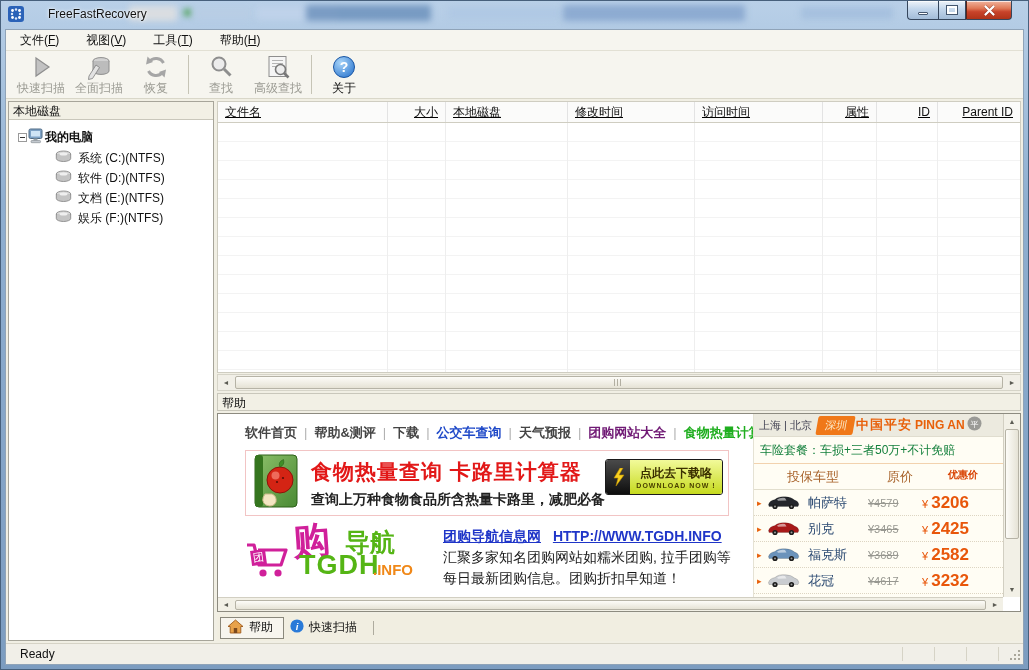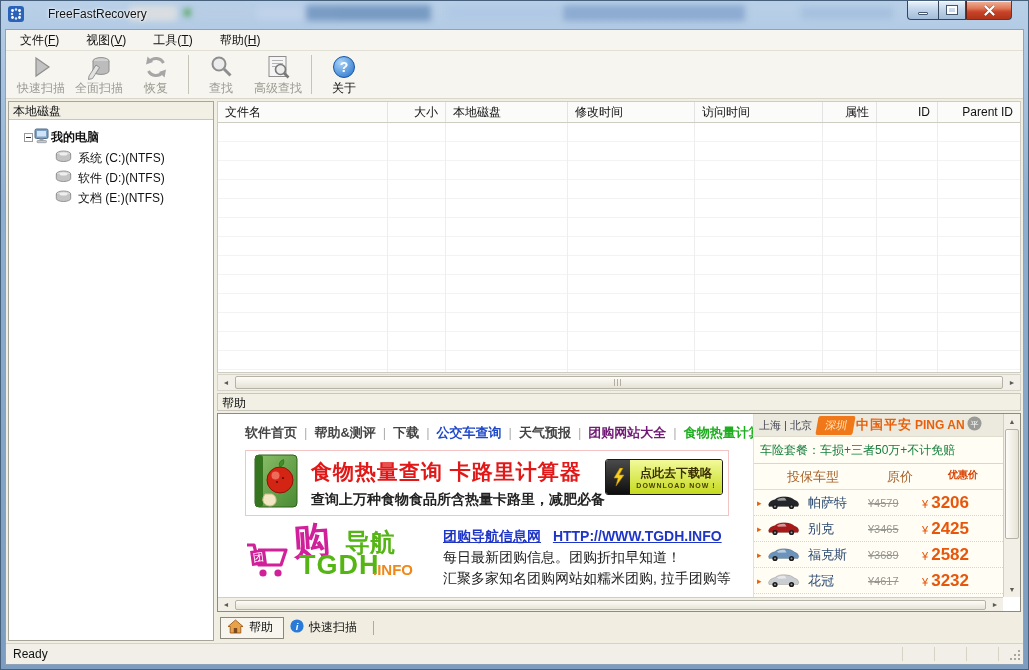--- a/index.html
+++ b/index.html
@@ -26,27 +26,27 @@
   .tool-btn{display:flex;flex-direction:column;align-items:center;justify-content:flex-start;padding:2px 5px 1px;min-width:56px;}
   .tool-btn .ticon{height:27px;display:flex;align-items:center;}
   .tool-btn .tlabel{font-size:12px;color:#111;white-space:nowrap;}
   .tool-btn.disabled .tlabel{color:#9b9b93;}
   .tool-sep{width:1px;background:#c6c4b6;margin:4px 4px;}
   
   .main{flex:1;display:flex;padding:2px 2px;gap:3px;min-height:0;}
   .left-panel{width:206px;flex:none;display:flex;flex-direction:column;border:1px solid #a7a59a;background:#fff;}
   .panel-header{height:18px;background:#f2f0e5;border-bottom:1px solid #c9c7bb;font-size:12px;color:#111;padding:1px 4px;flex:none;}
   .tree{flex:1;background:#fff;padding-top:7px;font-size:12px;color:#111;overflow:hidden;}
-  .tree-root{display:flex;align-items:center;padding-left:15px;height:21px;font-weight:bold;}
+  .tree-root{display:flex;align-items:center;padding-left:9px;height:21px;font-weight:bold;}
   .expander{width:9px;height:9px;border:1px solid #9a9a9a;background:#fff;position:relative;flex:none;}
   .expander::after{content:"";position:absolute;left:1px;right:1px;top:3px;height:1px;background:#333;}
   .tree-item{display:flex;align-items:center;gap:6px;padding-left:46px;height:20px;}
   
   .right-panel{flex:1;display:flex;flex-direction:column;min-width:0;}
-  .grid-header{height:22px;display:flex;background:#fbfbfa;border:1px solid #cfcdc1;flex:none;}
+  .grid-header{height:22px;display:flex;background:#fbfbfa;border:1px solid #cfcdc1;flex:none;text-decoration:underline;}
   .gh-cell{font-size:12px;color:#111;line-height:20px;border-right:1px solid #e3e3e3;padding:0 7px;white-space:nowrap;overflow:hidden;flex:none;}
   .grid-body{flex:1;position:relative;background:#fff;border:1px solid #cfcdc1;border-top:none;background-image:repeating-linear-gradient(180deg,#fff 0 18px,#f3f3f3 18px 19px);overflow:hidden;}
   .vline{position:absolute;top:0;bottom:0;width:1px;background:#eeeeee;}
   .hscroll{height:17px;margin-top:1px;background:#f1efe7;border:1px solid #d6d4c8;display:flex;align-items:center;flex:none;}
   .scroll-btn{width:16px;text-align:center;font-size:7px;color:#5c5c54;line-height:15px;flex:none;}
   .thumb-h{flex:1;height:13px;margin:0 1px;background:linear-gradient(180deg,#fdfcf8,#e5e2d5);border:1px solid #b6b3a6;border-radius:2px;position:relative;}
   .thumb-h::before{content:"";position:absolute;left:50%;margin-left:-5px;top:2px;bottom:2px;width:9px;background:repeating-linear-gradient(90deg,#b2afa2 0 1px,transparent 1px 3px);}
   .help-header{height:18px;margin-top:2px;background:#f2f0e5;border:1px solid #c9c7bb;font-size:12px;color:#111;padding:1px 4px;flex:none;}
   
   .help-content{height:199px;margin-top:2px;border:1px solid #8d8b80;background:#fff;position:relative;overflow:hidden;flex:none;}
@@ -101,21 +101,21 @@
   .vs-btn{height:15px;font-size:7px;color:#5c5c54;text-align:center;line-height:15px;flex:none;}
   .vs-thumb{height:110px;margin:0 1px;background:linear-gradient(90deg,#fdfcf8,#e6e3d6);border:1px solid #b6b3a6;border-radius:2px;flex:none;}
   .vs-spacer{flex:1;}
   .content-hscroll{position:absolute;left:0;right:17px;bottom:0;height:14px;background:#f2f0e6;border-top:1px solid #d2cfc2;display:flex;align-items:center;}
   .thumb-h2{flex:1;height:10px;margin:0 1px;background:linear-gradient(180deg,#fdfcf8,#e6e3d6);border:1px solid #b6b3a6;border-radius:2px;}
   
   .tabstrip{height:27px;margin-top:2px;background:#f1eee1;display:flex;align-items:center;padding-left:3px;flex:none;}
   .tab{display:flex;align-items:center;gap:5px;font-size:12px;color:#111;padding:0 10px 0 6px;height:22px;}
   .tab.active{background:#f7f5ee;border:1px solid #8a887c;}
   .tab-sep{width:1px;height:14px;background:#aeab9e;margin-left:6px;}
-  .statusbar{height:21px;background:#f1efe8;border-top:1px solid #d6d3c6;display:flex;align-items:center;font-size:12px;color:#111;padding-left:7px;position:relative;flex:none;}
+  .statusbar{height:21px;background:#f1efe8;border-top:1px solid #d6d3c6;display:flex;align-items:center;font-size:12px;color:#111;padding-left:14px;position:relative;flex:none;}
   .sb-sep{position:absolute;top:3px;bottom:3px;width:1px;background:#d6d3c6;}
   .grip{position:absolute;right:2px;bottom:3px;width:11px;height:11px;background:
     radial-gradient(circle at 9px 9px,#a9a69a 1px,transparent 1.4px),
     radial-gradient(circle at 9px 5px,#a9a69a 1px,transparent 1.4px),
     radial-gradient(circle at 5px 9px,#a9a69a 1px,transparent 1.4px),
     radial-gradient(circle at 9px 1px,#a9a69a 1px,transparent 1.4px),
     radial-gradient(circle at 5px 5px,#a9a69a 1px,transparent 1.4px),
     radial-gradient(circle at 1px 9px,#a9a69a 1px,transparent 1.4px);}
 </style>
 </head>
@@ -275,20 +275,28 @@
                 </svg></span>
               <span>软件 (D:)(NTFS)</span>
             </div>
             <div class="tree-item">
               <span><svg width="17" height="13">
                   <ellipse cx="8.5" cy="4" rx="7.2" ry="3" fill="#d8d8d8" stroke="#808080" stroke-width="0.8"></ellipse>
                   <path d="M1.3 4 v4.5 a7.2 3 0 0 0 14.4 0 V4" fill="#c4c4c4" stroke="#808080" stroke-width="0.8"></path>
                   <ellipse cx="8.5" cy="4" rx="4" ry="1.5" fill="#efefef"></ellipse>
                 </svg></span>
               <span>文档 (E:)(NTFS)</span>
+            </div>
+            <div class="tree-item">
+              <span><svg width="17" height="13">
+                  <ellipse cx="8.5" cy="4" rx="7.2" ry="3" fill="#d8d8d8" stroke="#808080" stroke-width="0.8"></ellipse>
+                  <path d="M1.3 4 v4.5 a7.2 3 0 0 0 14.4 0 V4" fill="#c4c4c4" stroke="#808080" stroke-width="0.8"></path>
+                  <ellipse cx="8.5" cy="4" rx="4" ry="1.5" fill="#efefef"></ellipse>
+                </svg></span>
+              <span>娱乐 (F:)(NTFS)</span>
             </div>
           </div>
       </div>
 
       <div class="right-panel">
 
         <div class="grid-header">
             <div class="gh-cell" style="width: 170px; text-align: left;">文件名</div>
             <div class="gh-cell" style="width: 58px; text-align: right;">大小</div>
             <div class="gh-cell" style="width: 122px; text-align: left;">本地磁盘</div>
@@ -368,22 +376,22 @@
                 </span>
                 <span class="tgdh-badge">团</span>
                 <span class="tgdh-buy">购</span>
                 <span class="tgdh-nav">导航</span>
                 <span class="tgdh-name">TGDH</span>
                 <span class="tgdh-tld">.INFO</span>
               </div>
               <div class="tgdh-texts">
                 <div><span class="tgdh-link">团购导航信息网</span>
                      <span class="tgdh-link" style="margin-left:8px;">HTTP://WWW.TGDH.INFO</span></div>
+                <div>汇聚多家知名团购网站如糯米团购, 拉手团购等</div>
                 <div>每日最新团购信息。团购折扣早知道！</div>
-                <div>汇聚多家知名团购网站如糯米团购, 拉手团购等</div>
               </div>
             </div>
 
             <div class="ins-panel">
               <div class="ins-header">
                 <span class="ins-cities">上海 | 北京</span>
                 <span class="ins-citytab">深圳</span>
                 <span class="ins-brand">中国平安</span>
                 <span class="ins-brand-en">PING AN</span>
                 <span class="ins-logo">

